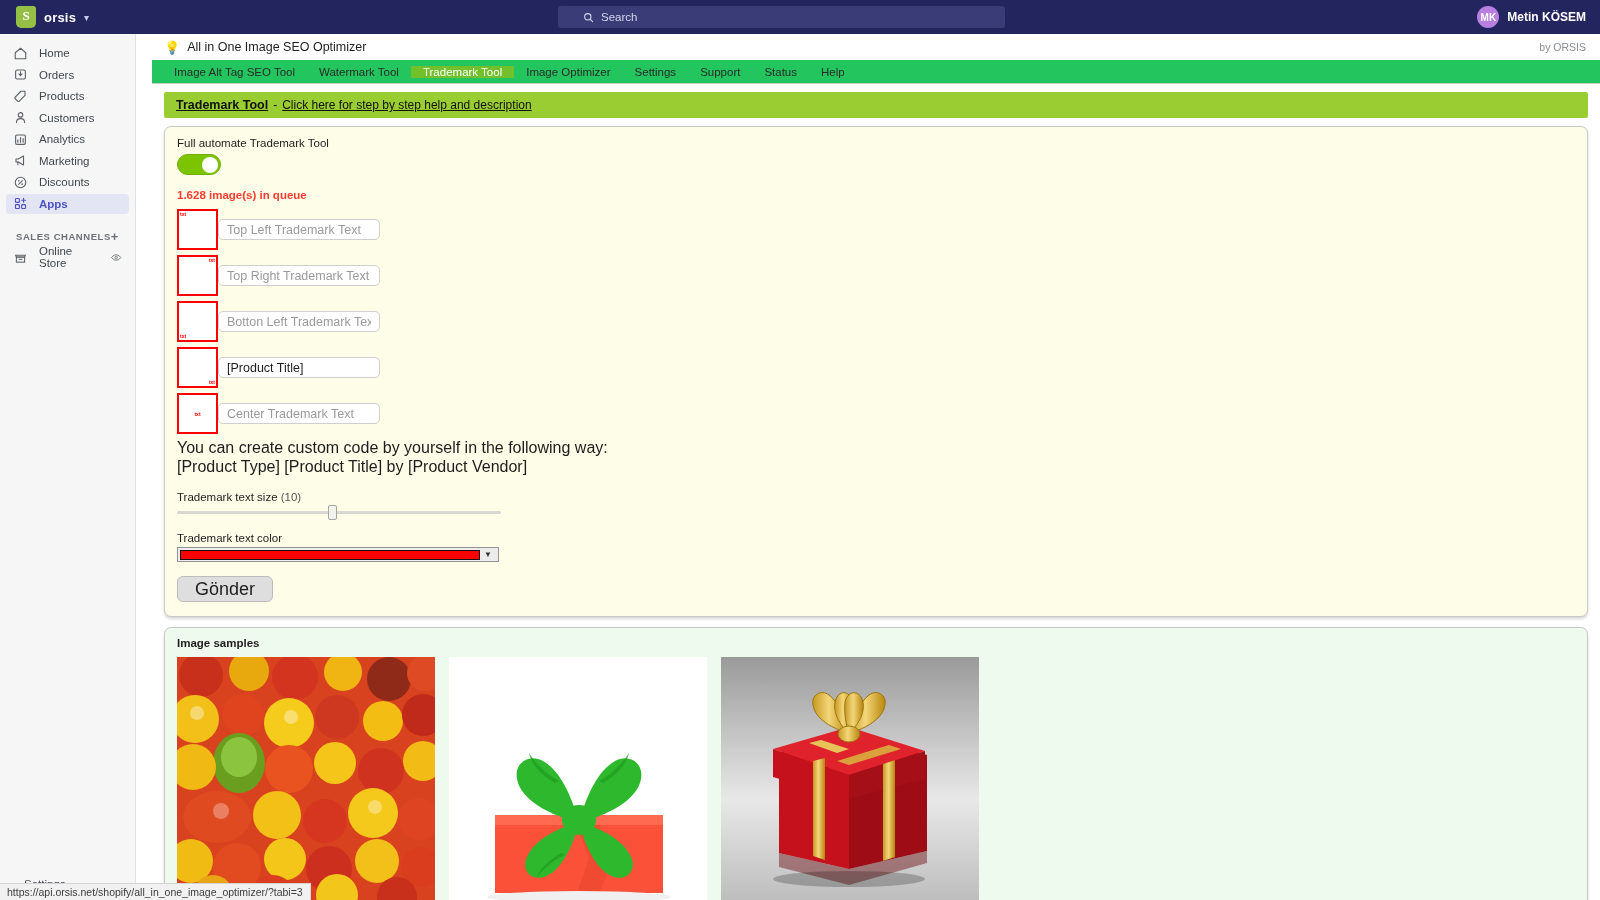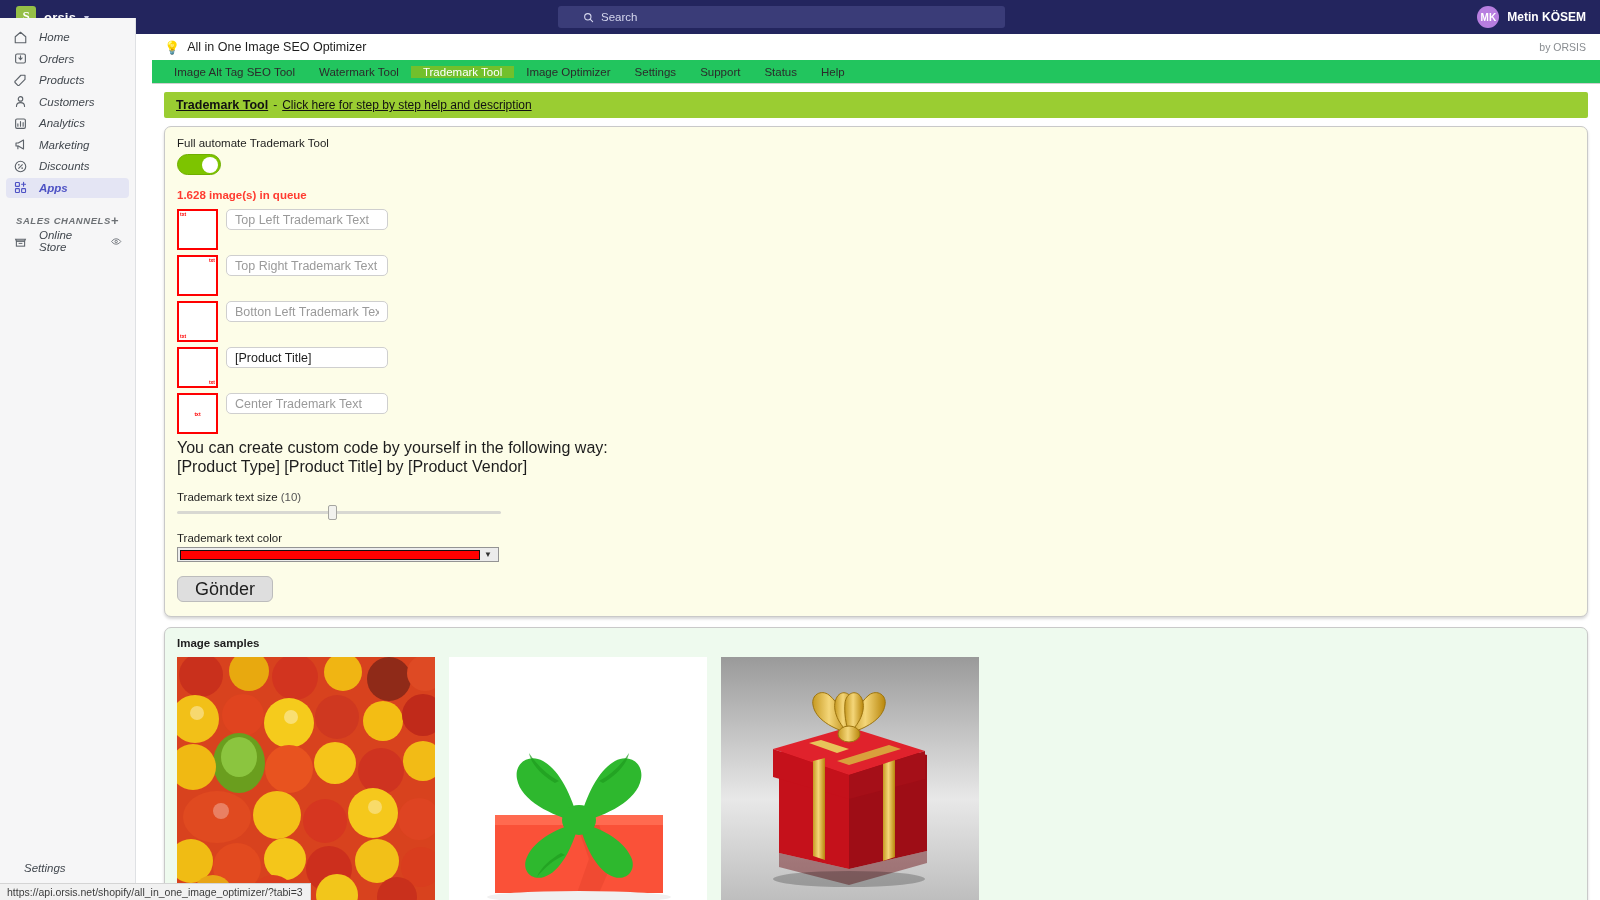--- a/index.html
+++ b/index.html
@@ -55,25 +55,24 @@
   .avatar {
     width: 22px; height: 22px; border-radius: 50%;
     background: #b87ee0; color: #ffffff;
     font-size: 10px; font-weight: bold;
     display: flex; align-items: center; justify-content: center;
   }
   .user-name { color: #ffffff; font-size: 12px; font-weight: bold; }
 
   
   .sidebar {
-    position: absolute; left: 0; top: 18px;
+    position: absolute; left: 0; top: 34px;
     width: 136px; height: 866px;
     background: #f6f6f7;
     border-right: 1px solid #dfe1e4;
-    font-style: italic;
   }
   .nav { padding-top: 9px; }
   .nav-item {
     display: flex; align-items: center; gap: 11px;
     height: 20.5px; margin: 0 6px 1px 6px;
     padding: 0 7px; border-radius: 4px;
     color: #41474e; font-size: 11.5px;
   }
   .nav-item.active { background: #e4e5f4; color: #4d51c4; font-weight: bold; }
   .nav-item .ico { width: 15px; height: 15px; flex: 0 0 15px; display: block; }
@@ -160,21 +159,21 @@
     width: 16px; height: 16px; border-radius: 50%;
     background: #ffffff;
   }
 
   .queue {
     margin-top: 14px;
     font-size: 11.5px; color: #ff3b30; font-weight: bold;
   }
 
   .rows { margin-top: 8px; }
-  .row { display: flex; gap: 8px; margin-bottom: 5px; }
+  .row { display: flex; align-items: center; margin-bottom: 5px; }
 
   .pos-box {
     width: 41px; height: 41px;
     border: 2px solid #ff0000;
     background: #ffffff;
     position: relative; flex: 0 0 41px;
   }
   .pos-box .txt {
     position: absolute; font-size: 5px; color: #ff0000;
     font-weight: bold; line-height: 1;

